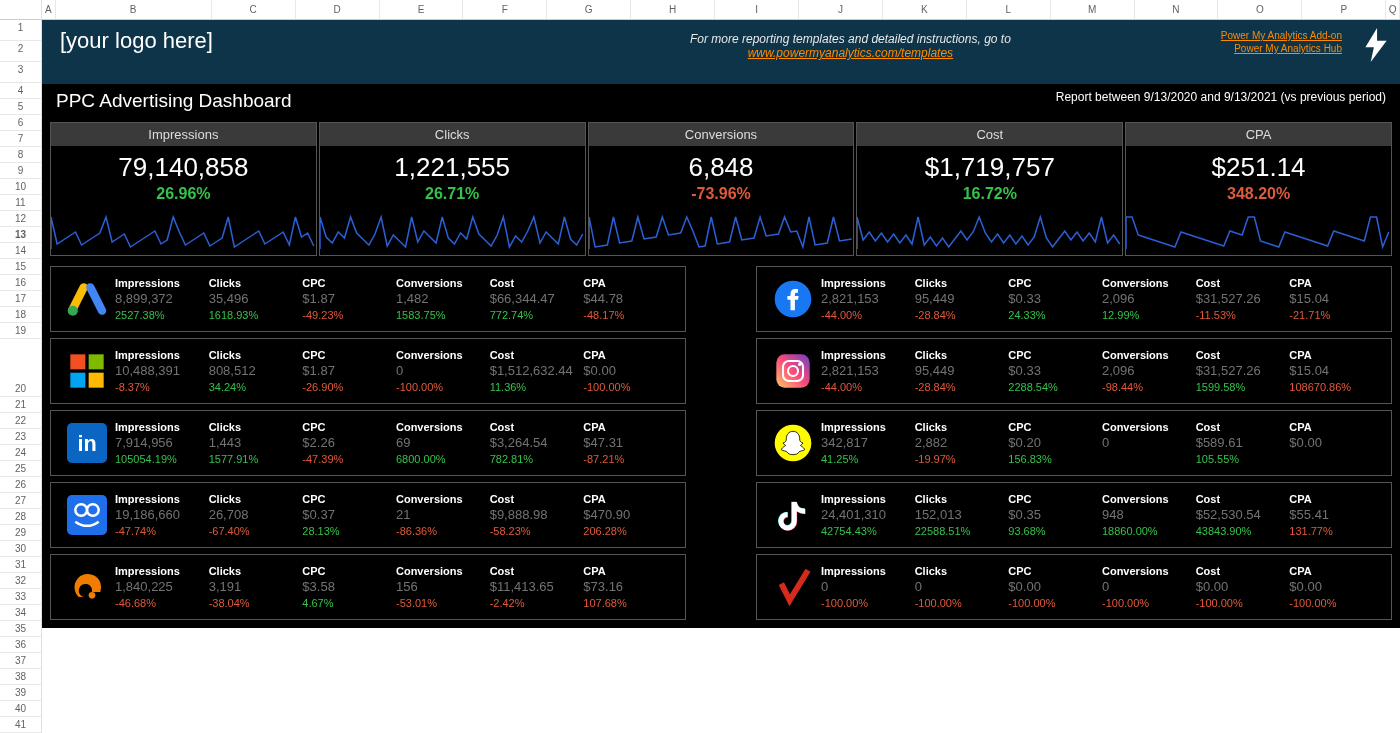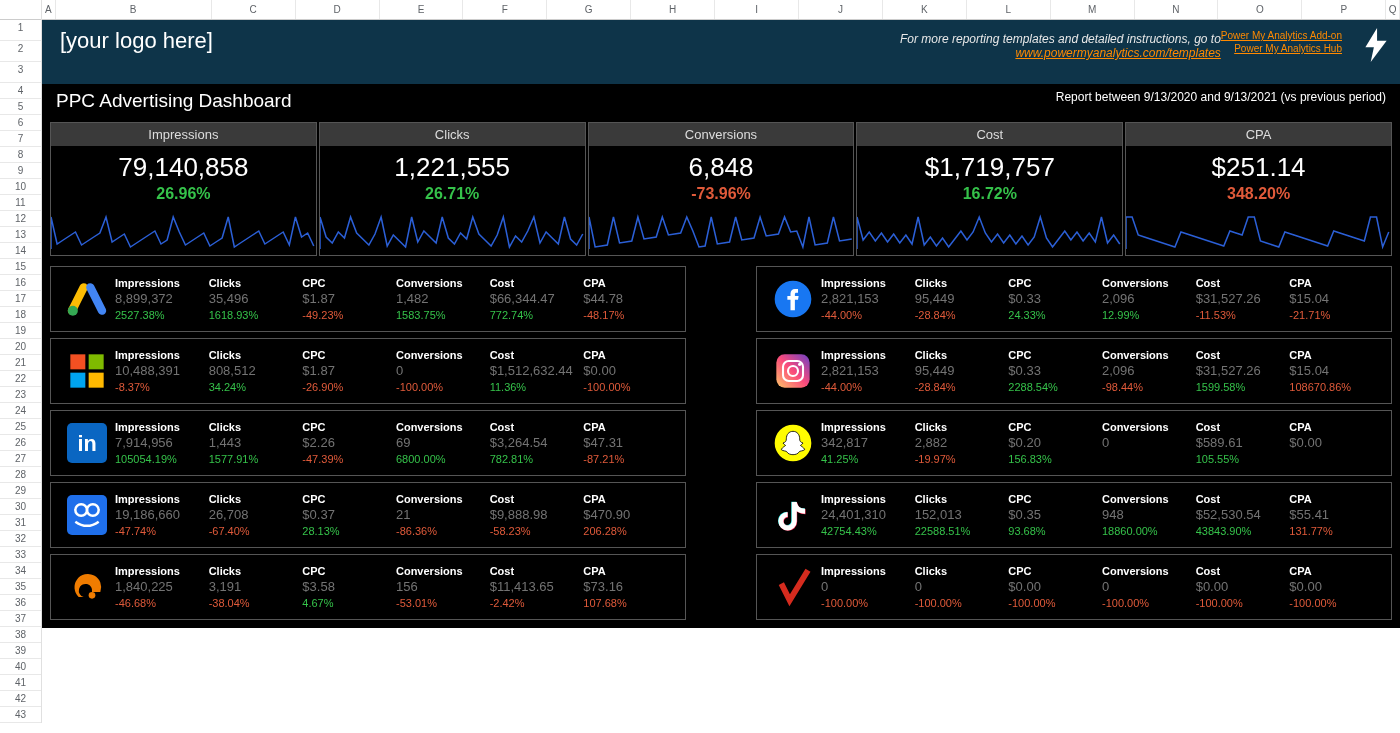--- a/index.html
+++ b/index.html
@@ -56,21 +56,21 @@
     padding: 8px 18px 10px 18px;
     height: 64px;
   }
   .logo-slot {
     color: #fff;
     font-size: 22px;
     flex: 0 0 420px;
   }
   .topbar-center {
     flex: 1;
-    text-align: right;
+    text-align: center;
     font-size: 12px;
     font-style: italic;
     color: #e8e8e8;
     padding-top: 4px;
   }
   .topbar-center a {
     color: #ff8a00;
     font-style: italic;
   }
   .topbar-right {
@@ -185,28 +185,28 @@
       <div style="height: 21px;">3</div>
       <div style="height: 16px;">4</div>
       <div style="height: 16px;">5</div>
       <div style="height: 16px;">6</div>
       <div style="height: 16px;">7</div>
       <div style="height: 16px;">8</div>
       <div style="height: 16px;">9</div>
       <div style="height: 16px;">10</div>
       <div style="height: 16px;">11</div>
       <div style="height: 16px;">12</div>
-      <div style="height: 16px;">13</div>
+      <div style="height: 16px; font-weight: bold;">13</div>
       <div style="height: 16px;">14</div>
       <div style="height: 16px;">15</div>
       <div style="height: 16px;">16</div>
       <div style="height: 16px;">17</div>
       <div style="height: 16px;">18</div>
       <div style="height: 16px;">19</div>
-      <div style="height: 16px;">20</div>
+      <div style="height: 16px; margin-top: 42px;">20</div>
       <div style="height: 16px;">21</div>
       <div style="height: 16px;">22</div>
       <div style="height: 16px;">23</div>
       <div style="height: 16px;">24</div>
       <div style="height: 16px;">25</div>
       <div style="height: 16px;">26</div>
       <div style="height: 16px;">27</div>
       <div style="height: 16px;">28</div>
       <div style="height: 16px;">29</div>
       <div style="height: 16px;">30</div>

